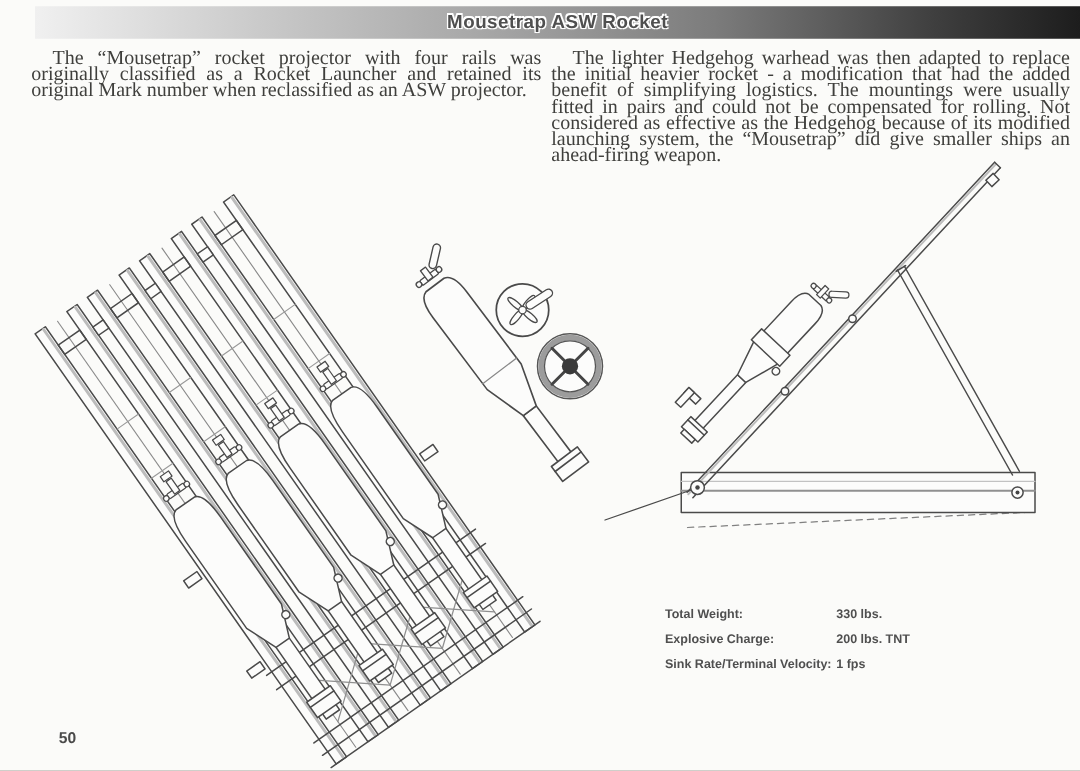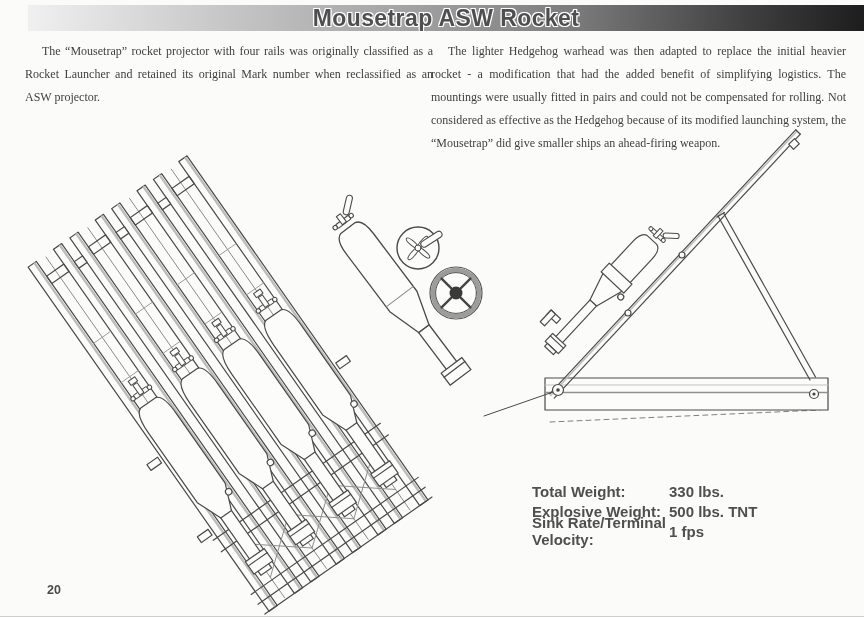--- a/index.html
+++ b/index.html
@@ -1,30 +1,30 @@
 <!DOCTYPE html>
 <html><head>
 <meta charset="utf-8">
 <style>
   html,body{margin:0;padding:0;}
   .page{position:relative;width:864px;height:617px;background:#fbfbf9;overflow:hidden;
         font-family:"Liberation Serif", serif;color:#3f3f3c;}
   .title-bar{position:absolute;left:28px;top:5px;right:0;height:26px;
         background:linear-gradient(90deg,#f0f0f0 0%,#c9c9c9 22%,#a3a3a3 45%,#7c7c7c 65%,#3f3f3f 86%,#1d1d1d 100%);
         text-align:center;line-height:26px;}
-  .title-bar span{font-family:"Liberation Sans", sans-serif;font-weight:bold;font-size:23px;
+  .title-bar span{font-family:"Liberation Sans", sans-serif;font-weight:bold;font-size:15px;
         letter-spacing:.4px;color:#4f4f4f;
         text-shadow:-1px -1px 0 #fff,1px -1px 0 #fff,-1px 1px 0 #fff,1px 1px 0 #fff,0 0 2px #fff;}
-  .col{position:absolute;top:40px;font-size:12px;line-height:23px;text-align:justify;}
+  .col{position:absolute;top:40px;font-size:16px;line-height:13px;text-align:justify;}
   .col p{margin:0;text-indent:17px;}
   .col-left{left:25px;width:408px;}
-  .col-right{left:431px;width:415px;}
+  .col-right{left:441px;width:415px;}
   .figure{position:absolute;}
   .specs{position:absolute;left:532px;top:481px;font-family:"Liberation Sans", sans-serif;
-        font-weight:bold;font-size:15px;color:#4f4f4f;}
+        font-weight:bold;font-size:10px;color:#4f4f4f;}
   .spec-row{display:flex;height:20px;align-items:center;}
   .spec-label{width:137px;}
   .page-number{position:absolute;left:47px;top:583px;font-family:"Liberation Sans", sans-serif;
         font-weight:bold;font-size:12.5px;color:#4a4a4a;}
   .scan-line{position:absolute;left:0;bottom:0;width:100%;height:1px;background:#cfcfca;}
   svg{display:block;}
 </style>
 </head>
 <body>
 
@@ -203,24 +203,24 @@
       </g>
     </g>
   </svg>
 
   <div class="specs">
     <div class="spec-row">
       <span class="spec-label">Total Weight:</span>
       <span class="spec-value">330 lbs.</span>
     </div>
     <div class="spec-row">
-      <span class="spec-label">Explosive Weight:</span>
-      <span class="spec-value">500 lbs. TNT</span>
+      <span class="spec-label">Explosive Charge:</span>
+      <span class="spec-value">200 lbs. TNT</span>
     </div>
     <div class="spec-row">
       <span class="spec-label">Sink Rate/Terminal Velocity:</span>
       <span class="spec-value">1 fps</span>
     </div>
   </div>
 
-  <div class="page-number">20</div>
+  <div class="page-number">50</div>
   <div class="scan-line"></div>
 </div>
 
 </body></html>

